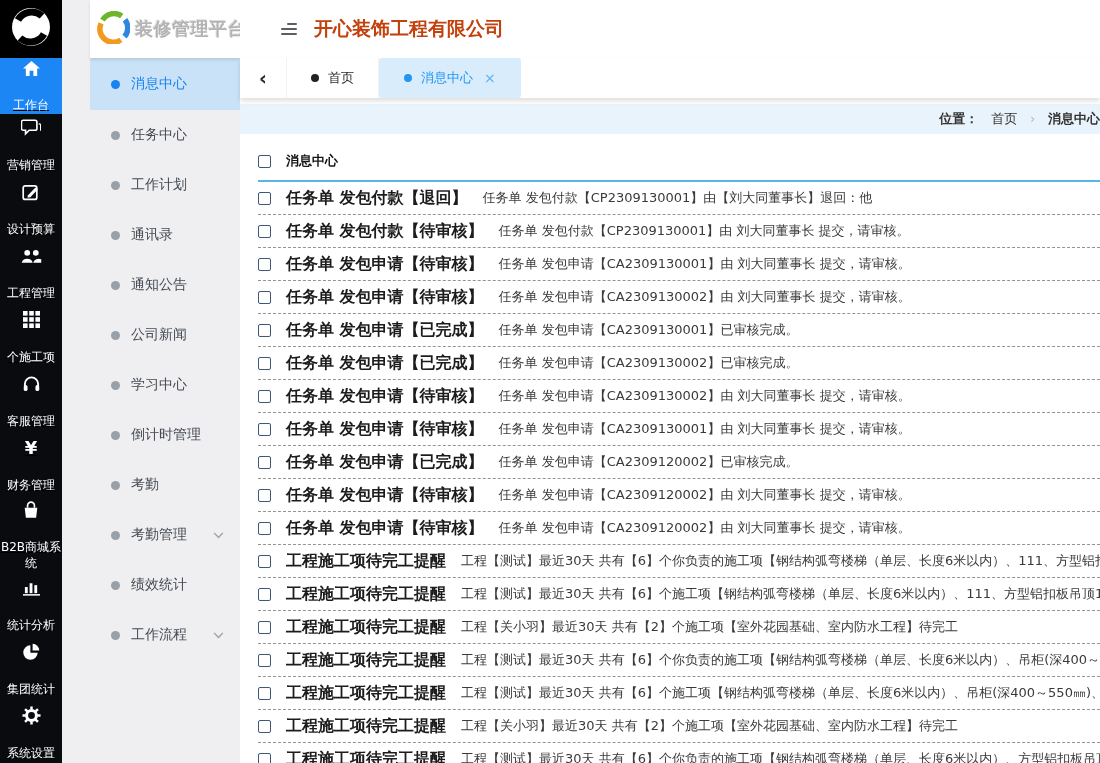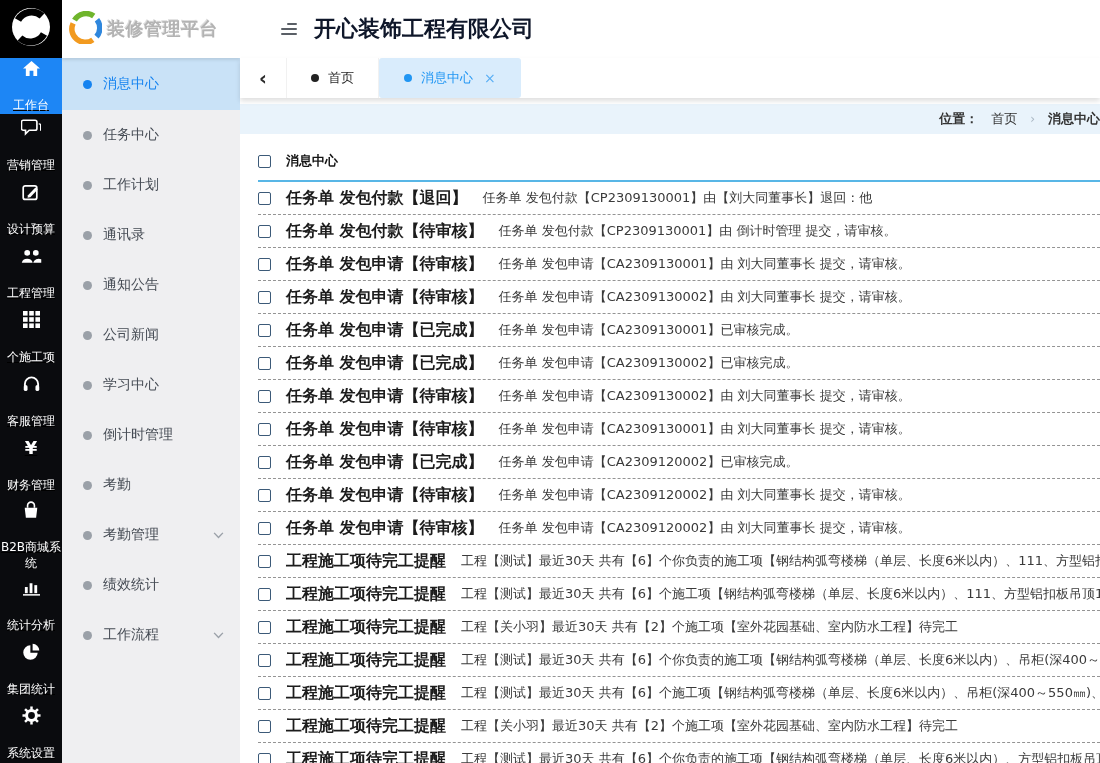--- a/index.html
+++ b/index.html
@@ -11,38 +11,38 @@
   .col-left { flex:0 0 62px; width:62px; background:#0a0b0e; display:flex; flex-direction:column; overflow:hidden; }
   .logo-black { height:58px; background:#000; display:flex; align-items:center; justify-content:center; flex:0 0 58px; }
   .pitem { min-height:64px; display:flex; flex-direction:column; align-items:center; justify-content:center; gap:20px; cursor:pointer;text-decoration:underline; }
   .pitem.active { background:#1d86f5; min-height:52px; }
   .pitem.tall { min-height:76px; }
   .plabel { color:#fff; font-size:12px; line-height:1.3; text-align:center; }
   .picon { display:flex; align-items:center; justify-content:center; height:20px; color:#fff; }
   .picon .yen { font-size:18px; font-weight:bold; color:#fff; line-height:1; }
 
   
-  .col-menu { flex:0 0 178px; width:178px; background:#efeff1; display:flex; flex-direction:column; overflow:hidden; }
+  .col-menu { flex:0 0 178px; width:178px; background:#efeff1; display:flex; flex-direction:column; overflow:hidden;padding-left:28px; }
   .logo-strip { height:58px; flex:0 0 58px; background:#fff; display:flex; align-items:center; gap:5px; padding-left:7px; box-shadow:0 2px 3px rgba(0,0,0,.10); position:relative; z-index:3; }
   .brand-text { font-size:18px; font-weight:bold; color:#b3b3b3; letter-spacing:.5px; text-shadow:1px 1px 0 #fff,-1px -1px 0 #dcdcdc; white-space:nowrap; }
   .sitem { height:50px; flex:0 0 50px; display:flex; align-items:center; gap:11px; padding:0 16px 0 21px; font-size:14px; color:#454b54; cursor:pointer; }
   .sitem.active { background:#c9e2f7; color:#1583f0; height:52px; flex:0 0 52px; }
   .sdot { width:9px; height:9px; border-radius:50%; background:#9aa0a8; flex:0 0 9px; }
   .sitem.active .sdot { background:#1583f0; }
   .schev { margin-left:auto; display:flex; align-items:center; }
 
   
   .col-main { flex:1; min-width:0; display:flex; flex-direction:column; background:#fff; }
   .topbar { height:58px; flex:0 0 58px; display:flex; align-items:center; gap:13px; padding-left:37px; background:#fff; }
   .burger { display:flex; flex-direction:column; gap:3px; cursor:pointer; padding:4px; }
   .burger i { display:block; height:2px; background:#5a5f66; border-radius:1px; }
   .burger i:nth-child(1){ width:10px; margin-left:6px; }
   .burger i:nth-child(2){ width:16px; }
   .burger i:nth-child(3){ width:16px; }
-  .company { font-size:22px; font-weight:bold; color:#0f172a; }
+  .company { font-size:19px; font-weight:bold; color:#c2410c; }
 
   .tabbar { height:40px; flex:0 0 40px; background:#fff; display:flex; align-items:stretch; box-shadow:0 3px 5px rgba(0,0,0,.13); position:relative; z-index:2; }
   .back { width:46px; display:flex; align-items:center; justify-content:center; font-size:19px; color:#2b2b2b; cursor:pointer; font-weight:bold; }
   .tab { display:flex; align-items:center; gap:9px; padding:0 24px; font-size:13px; color:#2b2b2b; cursor:pointer; border-left:1px solid #f1f1f1; border-right:1px solid #f1f1f1; }
   .tab .tdot { width:8px; height:8px; border-radius:50%; background:#222; }
   .tab.active { background:#d9ecfc; color:#2196f3; border-color:transparent; border-radius:3px; }
   .tab.active .tdot { background:#2196f3; }
   .tclose { color:#58aef5; font-size:14px; margin-left:2px; cursor:pointer; }
 
   .breadcrumb { height:30px; flex:0 0 30px; margin-top:6px; background:#e9f3fb; display:flex; align-items:center; gap:13px; padding-left:18px; font-size:13px; color:#333;justify-content:flex-end; }
@@ -308,21 +308,21 @@
       </div>
       <div id="rows">
           <div class="mrow">
             <span class="checkbox"></span>
             <span class="rtitle">任务单 发包付款【退回】</span>
             <span class="rbody">任务单 发包付款【CP2309130001】由【刘大同董事长】退回：他</span>
           </div>
           <div class="mrow">
             <span class="checkbox"></span>
             <span class="rtitle">任务单 发包付款【待审核】</span>
-            <span class="rbody">任务单 发包付款【CP2309130001】由 倒计时管理 提交，请审核。</span>
+            <span class="rbody">任务单 发包付款【CP2309130001】由 刘大同董事长 提交，请审核。</span>
           </div>
           <div class="mrow">
             <span class="checkbox"></span>
             <span class="rtitle">任务单 发包申请【待审核】</span>
             <span class="rbody">任务单 发包申请【CA2309130001】由 刘大同董事长 提交，请审核。</span>
           </div>
           <div class="mrow">
             <span class="checkbox"></span>
             <span class="rtitle">任务单 发包申请【待审核】</span>
             <span class="rbody">任务单 发包申请【CA2309130002】由 刘大同董事长 提交，请审核。</span>

